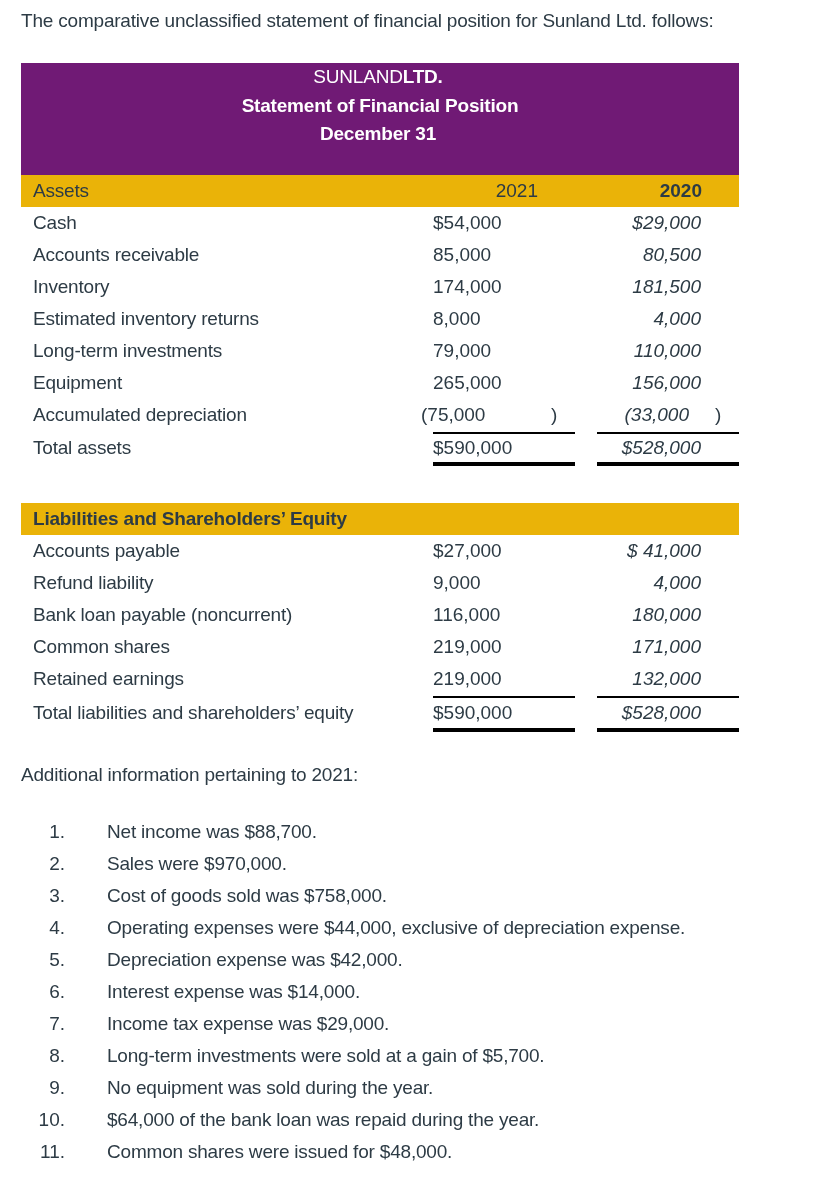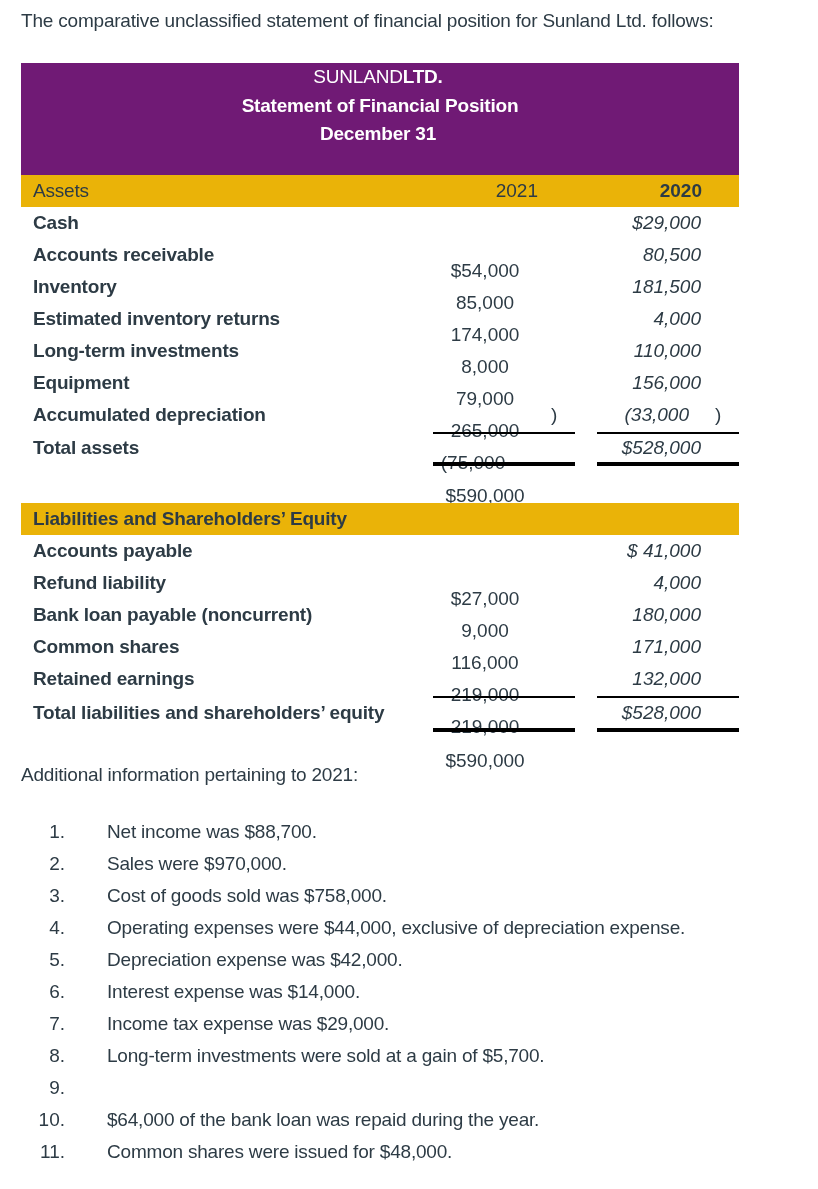--- a/index.html
+++ b/index.html
@@ -26,22 +26,22 @@
   .hdr .l2 { top: 32px; }
   .hdr .l3 { top: 60px; left: -2px; }
   .section-band {
     background: #eab308; height: 32px; position: relative;
     font-size: 19px;
   }
   .section-band .lbl { position: absolute; left: 12px; top: 5px; font-weight: bold; letter-spacing: -0.2px; }
   .section-band .y1 { position: absolute; left: 433px; width: 84px; text-align: right; top: 5px; font-weight: bold; }
   .section-band .y2 { position: absolute; left: 597px; width: 84px; text-align: right; top: 5px; font-weight: bold; }
   .row { position: relative; height: 32px; font-size: 19px; }
-  .row .lbl { position: absolute; left: 12px; top: 5px; letter-spacing: -0.2px; font-weight: bold; }
-  .row .v1 { position: absolute; left: 412px; width: 104px; text-align: center; top: 5px; margin-top: 48px; }
+  .row .lbl { position: absolute; left: 12px; top: 5px; letter-spacing: -0.2px; }
+  .row .v1 { position: absolute; left: 412px; width: 104px; text-align: left; top: 5px; }
   .row .v2 { position: absolute; left: 576px; width: 104px; text-align: right; top: 5px; font-style: italic; }
   .row .p1 { position: absolute; left: 530px; top: 5px; }
   .row .p2 { position: absolute; left: 694px; top: 5px; }
   .rule1 { position: absolute; left: 412px; width: 142px; border-top: 2px solid #000; }
   .rule2 { position: absolute; left: 576px; width: 142px; border-top: 2px solid #000; }
   .drule1 { position: absolute; left: 412px; width: 142px; border-top: 4px solid #000; }
   .drule2 { position: absolute; left: 576px; width: 142px; border-top: 4px solid #000; }
   .addl { position: absolute; left: 21px; top: 764px; font-size: 19px; letter-spacing: -0.2px; }
   .list { position: absolute; left: 21px; top: 818px; width: 780px; }
   .list .item { position: relative; height: 32px; font-size: 19px; }
@@ -189,20 +189,21 @@
   <div class="item">
       <span class="num">7.</span>
       <span class="txt">Income tax expense was $29,000.</span>
     </div>
   <div class="item">
       <span class="num">8.</span>
       <span class="txt">Long-term investments were sold at a gain of $5,700.</span>
     </div>
   <div class="item">
       <span class="num">9.</span>
+      <span class="txt">No equipment was sold during the year.</span>
     </div>
   <div class="item">
       <span class="num">10.</span>
       <span class="txt">$64,000 of the bank loan was repaid during the year.</span>
     </div>
   <div class="item">
       <span class="num">11.</span>
       <span class="txt">Common shares were issued for $48,000.</span>
     </div>
 </div>

